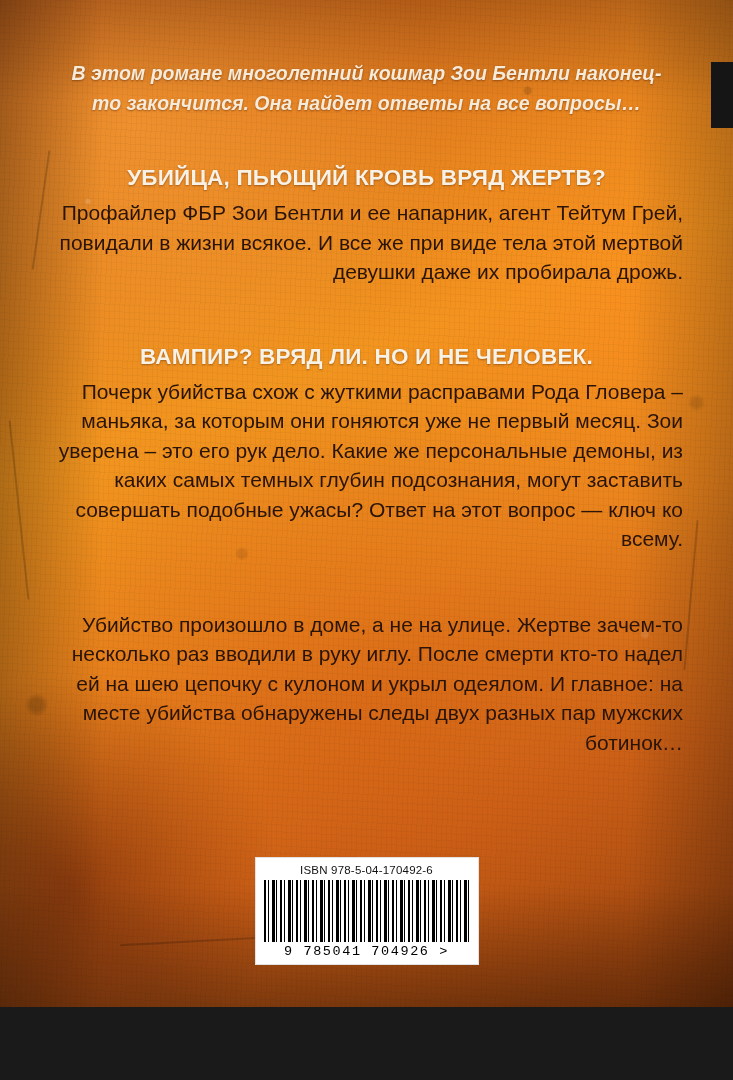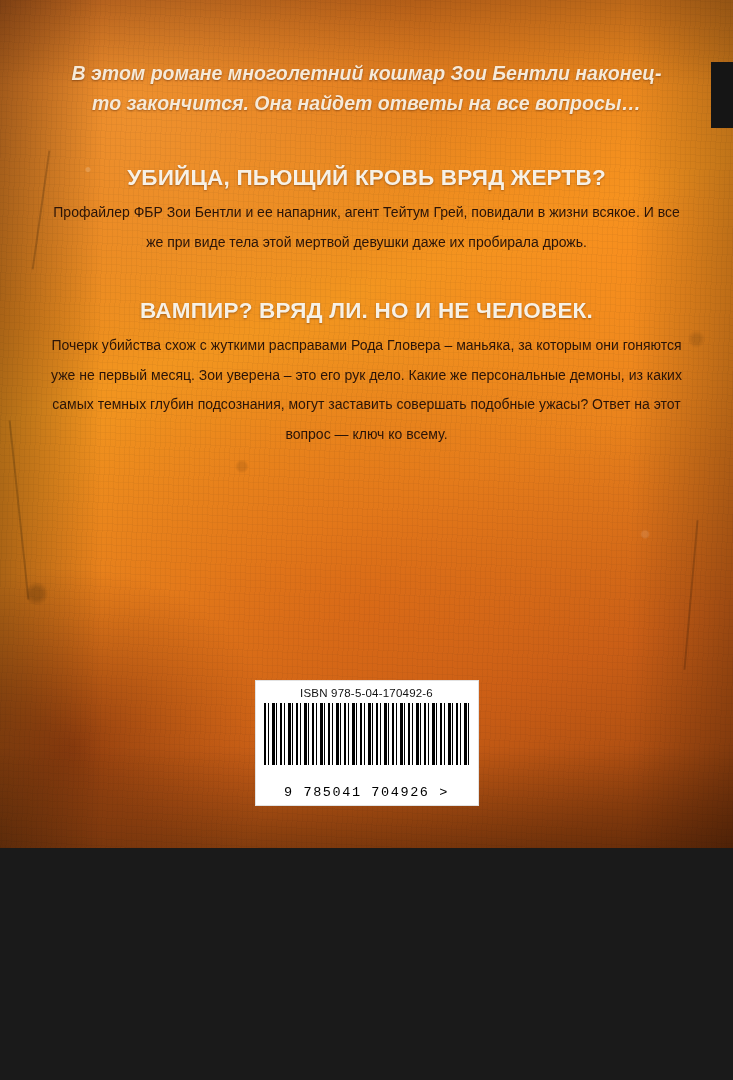--- a/index.html
+++ b/index.html
@@ -3,21 +3,21 @@
 <meta charset="utf-8">
 <style>
   html, body {
     margin: 0;
     padding: 0;
     background: #1a1a1a;
   }
   .page {
     position: relative;
     width: 733px;
-    height: 848px;
+    height: 1007px;
     overflow: hidden;
     font-family: "Liberation Sans", sans-serif;
     background:
       radial-gradient(ellipse 60% 40% at 18% 12%, rgba(255,170,60,0.55), rgba(255,170,60,0) 70%),
       radial-gradient(ellipse 55% 35% at 85% 30%, rgba(255,140,30,0.45), rgba(255,140,30,0) 70%),
       radial-gradient(ellipse 70% 45% at 50% 72%, rgba(214,96,20,0.5), rgba(214,96,20,0) 70%),
       radial-gradient(ellipse 40% 30% at 10% 88%, rgba(120,45,10,0.75), rgba(120,45,10,0) 70%),
       linear-gradient(160deg, #c85a18 0%, #e07a1e 18%, #f2951f 38%, #e8821c 58%, #c85e16 78%, #8e3c0c 100%);
   }
   
@@ -74,39 +74,40 @@
     font-size: 19.5px;
     line-height: 30px;
     font-style: italic;
     font-weight: 600;
     color: #f6ead9;
     text-shadow: 0 1px 2px rgba(70,25,0,0.45);
     margin: 6px 0 0 0;
     padding: 0 14px;
   }
   .block {
-    margin-top: 40px;
+    margin-top: 56px;
   }
   .block-1 { margin-top: 46px; }
   .heading {
     font-size: 22.5px;
     line-height: 28px;
     font-weight: 800;
     letter-spacing: 0.2px;
     color: #f7f1e6;
     text-shadow: 0 1px 2px rgba(60,20,0,0.4);
     margin: 0 0 6px 0;
   }
   .body {
-    font-size: 14px;
+    font-size: 21px;
     line-height: 29.5px;
     font-weight: 500;
     color: #2a1408;
     margin: 0;
     padding: 0 6px;
+    text-align: right;
   }
   .barcode-wrap {
     position: absolute;
     left: 50%;
     transform: translateX(-50%);
     bottom: 42px;
     width: 224px;
     background: #ffffff;
     border: 1px solid #e2e2e2;
     padding: 6px 8px 5px 8px;
@@ -128,21 +129,21 @@
       #000 4px, #000 5px, #fff 5px, #fff 8px,
       #000 8px, #000 11px, #fff 11px, #fff 12px,
       #000 12px, #000 13px, #fff 13px, #fff 16px);
   }
   .digits {
     font-family: "Liberation Mono", monospace;
     font-size: 13.5px;
     letter-spacing: 1.6px;
     color: #000;
     text-align: center;
-    margin-top: 20px;
+    margin-top: 2px;
     white-space: nowrap;
   }
 </style>
 </head>
 <body>
 
 <div class="page">
 
   <div class="tex tex-a"></div>
   <div class="tex tex-b"></div>
@@ -163,20 +164,21 @@
       <h2 class="heading">УБИЙЦА, ПЬЮЩИЙ КРОВЬ ВРЯД ЖЕРТВ?</h2>
       <p class="body">Профайлер ФБР Зои Бентли и ее напарник, агент Тейтум Грей, повидали в жизни всякое. И все же при виде тела этой мертвой девушки даже их пробирала дрожь.</p>
     </div>
 
     <div class="block">
       <h2 class="heading">ВАМПИР? ВРЯД ЛИ. НО И НЕ ЧЕЛОВЕК.</h2>
       <p class="body">Почерк убийства схож с жуткими расправами Рода Гловера – маньяка, за которым они гоняются уже не первый месяц. Зои уверена – это его рук дело. Какие же персональные демоны, из каких самых темных глубин подсознания, могут заставить совершать подобные ужасы? Ответ на этот вопрос — ключ ко всему.</p>
     </div>
 
     <div class="block">
+      <p class="body">Убийство произошло в доме, а не на улице. Жертве зачем-то несколько раз вводили в руку иглу. После смерти кто-то надел ей на шею цепочку с кулоном и укрыл одеялом. И главное: на месте убийства обнаружены следы двух разных пар мужских ботинок…</p>
     </div>
 
   </div>
 
   <div class="barcode-wrap">
     <div class="isbn">ISBN 978-5-04-170492-6</div>
     <div class="bars"></div>
     <div class="digits">9 785041 704926 &gt;</div>
   </div>
 

